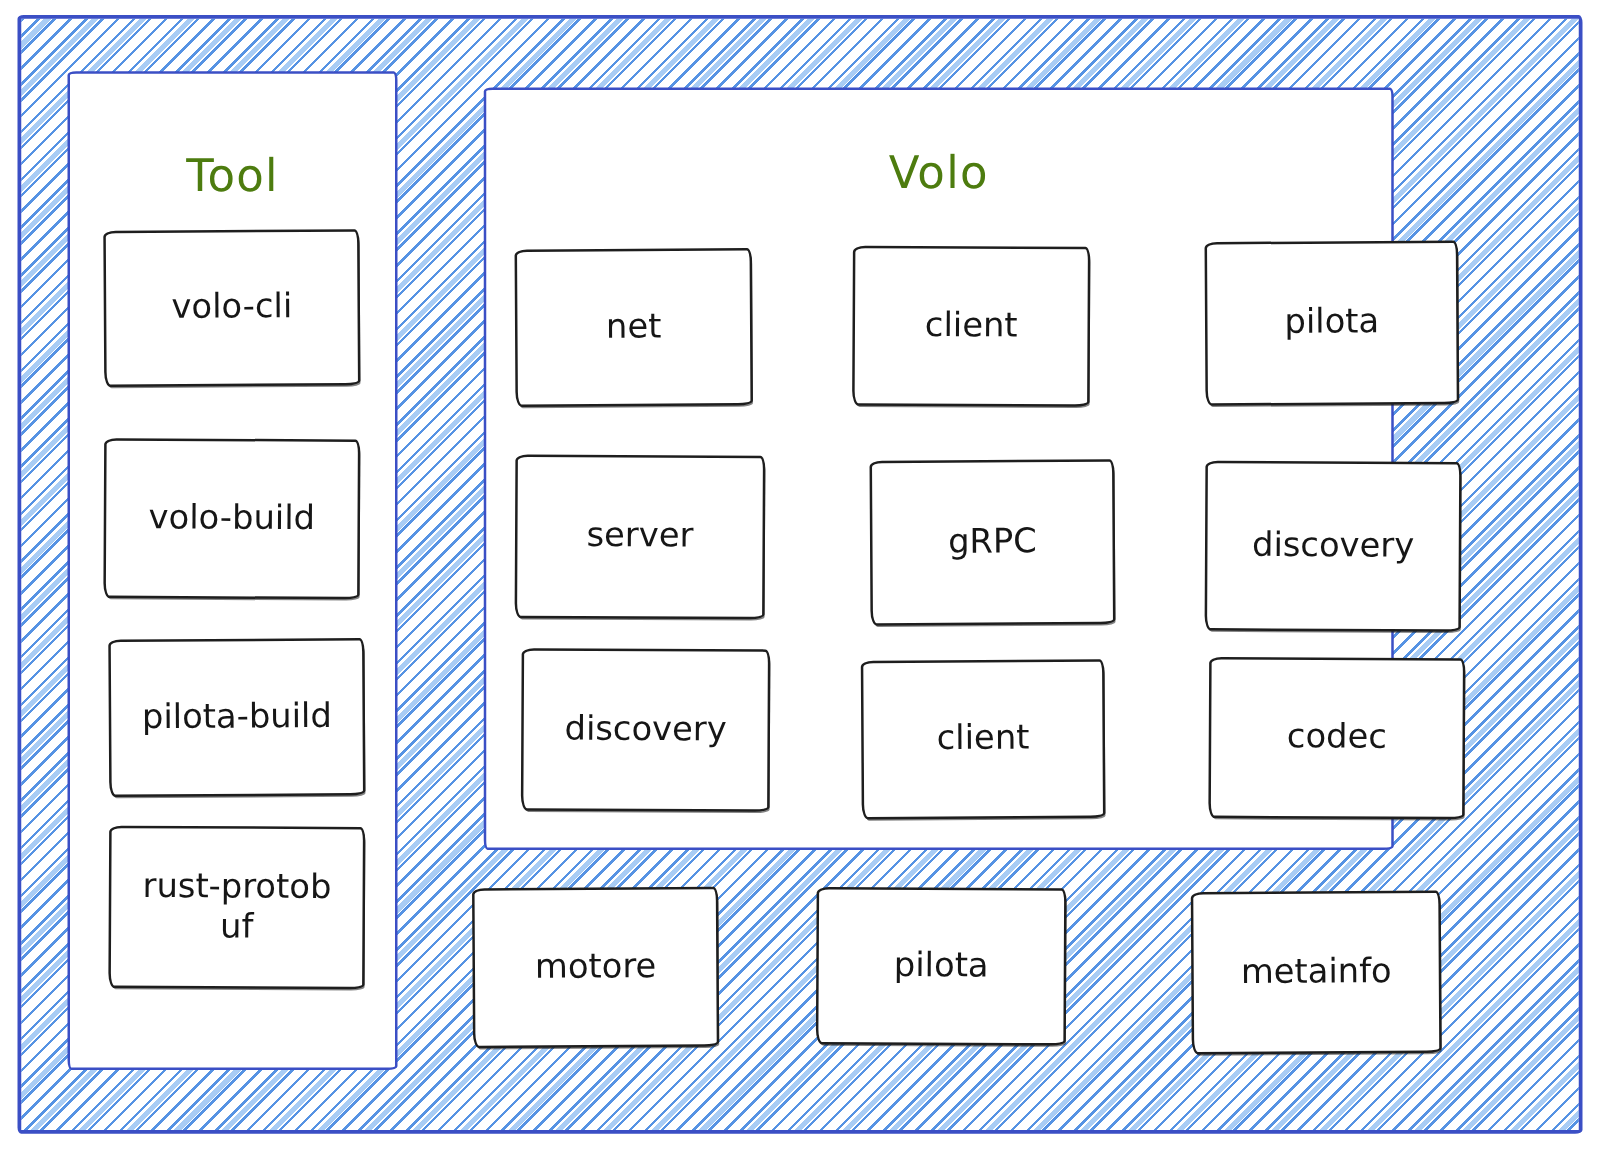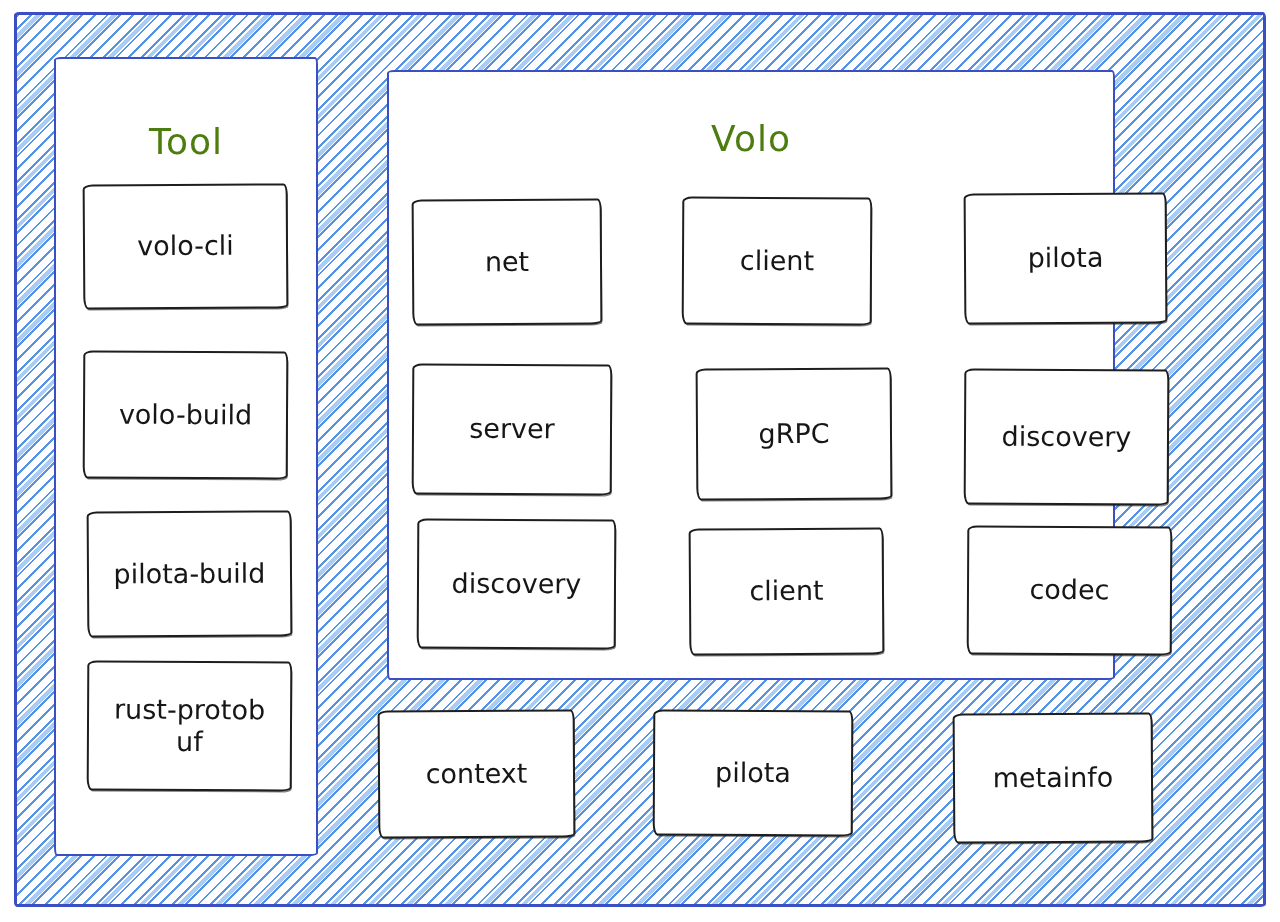--- a/index.html
+++ b/index.html
@@ -135,21 +135,21 @@
       </div>
       <div class="box b-thrift r1">
         <span>client</span>
       </div>
       <div class="box b-grpc r2">
         <span>codec</span>
       </div>
     </div>
 
     <div class="box b-motore r1">
-      <span>context</span>
+      <span>motore</span>
     </div>
     <div class="box b-pilota r2">
       <span>pilota</span>
     </div>
     <div class="box b-metainfo r1">
       <span>metainfo</span>
     </div>
 
   </div>
 </div>

